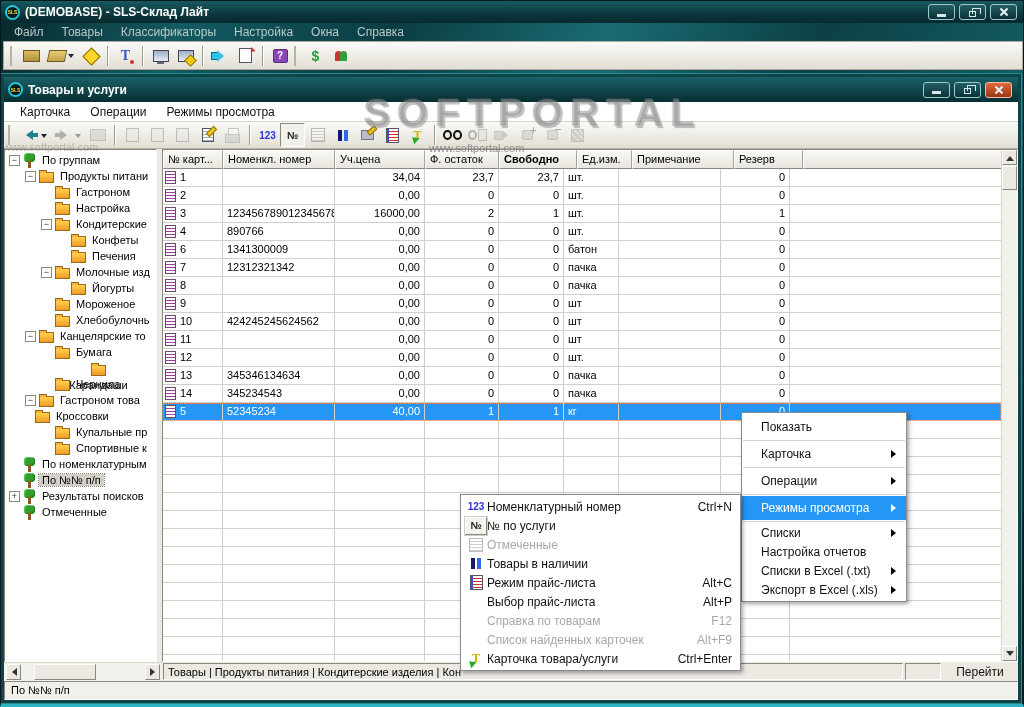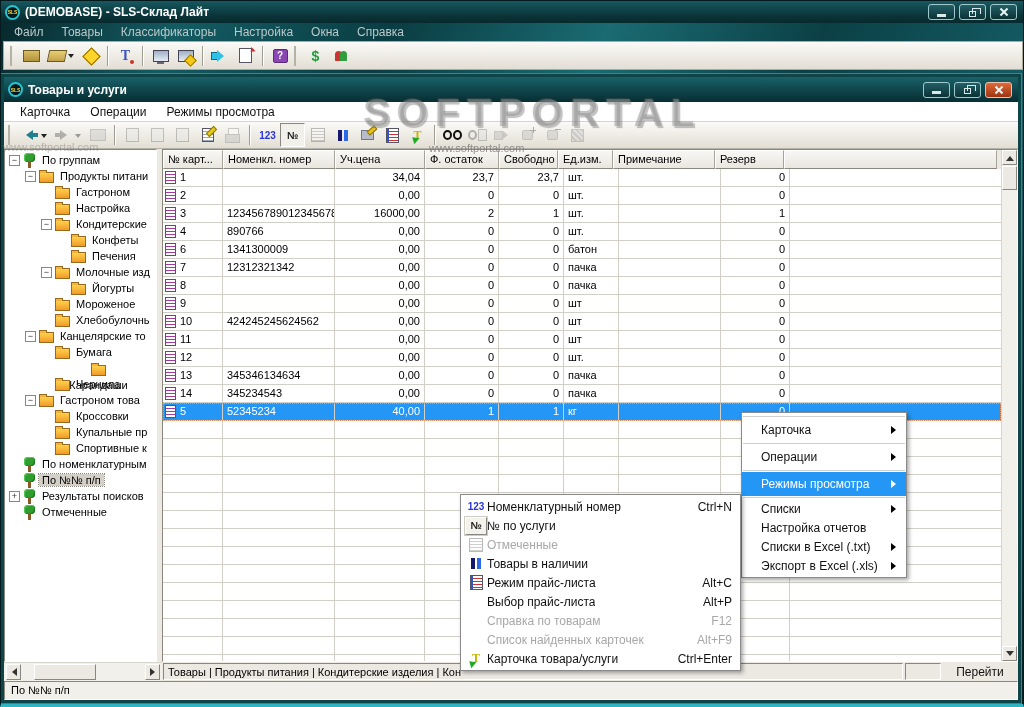--- a/index.html
+++ b/index.html
@@ -415,21 +415,21 @@
           <div class="tree-row" style="padding-left: 36px;">
             <span class="exp-gap"></span>
             <span class="icon-folder"></span>
             <span class="tlabel">Чернила</span>
           </div>
           <div class="tree-row" style="padding-left: 20px;">
             <span class="expander">−</span>
             <span class="icon-folder"></span>
             <span class="tlabel">Гастроном това</span>
           </div>
-          <div class="tree-row" style="padding-left: 36px;">
+          <div class="tree-row" style="padding-left: 16px;">
             <span class="exp-gap"></span>
             <span class="icon-folder"></span>
             <span class="tlabel">Кроссовки</span>
           </div>
           <div class="tree-row" style="padding-left: 36px;">
             <span class="exp-gap"></span>
             <span class="icon-folder"></span>
             <span class="tlabel">Купальные пр</span>
           </div>
           <div class="tree-row" style="padding-left: 36px;">
@@ -459,21 +459,21 @@
           </div>
         </div>
       <div class="splitter"></div>
       <div class="grid-panel">
         <div class="grid-inner">
           <div class="grid-header" id="grid-header">
               <div class="ghc" style="width: 60px;">№ карт...</div>
               <div class="ghc" style="width: 112px;">Номенкл. номер</div>
               <div class="ghc" style="width: 90px;">Уч.цена</div>
               <div class="ghc" style="width: 74px;">Ф. остаток</div>
-              <div class="ghc" style="width: 59px;">Свободно</div>
+              <div class="ghc" style="width: 78px; font-weight: bold;">Свободно</div>
               <div class="ghc" style="width: 55px;">Ед.изм.</div>
               <div class="ghc" style="width: 102px;">Примечание</div>
               <div class="ghc" style="width: 69px;">Резерв</div>
               <div class="ghc" style="width: 213px;"></div>
             </div>
           <div id="grid-body">
               <div class="grow">
                 <div class="gc first" style="width: 60px;">
                   <span class="card-icon"></span>
                   <span>1</span>
@@ -855,20 +855,23 @@
     </div>
 
     <div class="status-line">По №№ п/п</div>
   </div>
 
   <div class="wm-large">SOFTPORTAL</div>
   <div class="wm-small a">www.softportal.com</div>
   <div class="wm-small b">www.softportal.com</div>
 
   <div class="popup ctx-menu" id="ctx-menu">
+      <div class="cm-item large">
+        <span class="cm-label">Показать</span>
+      </div>
       <div class="menu-sep"></div>
       <div class="cm-item large">
         <span class="cm-label">Карточка</span>
         <span class="arrow"></span>
       </div>
       <div class="menu-sep"></div>
       <div class="cm-item large">
         <span class="cm-label">Операции</span>
         <span class="arrow"></span>
       </div>

